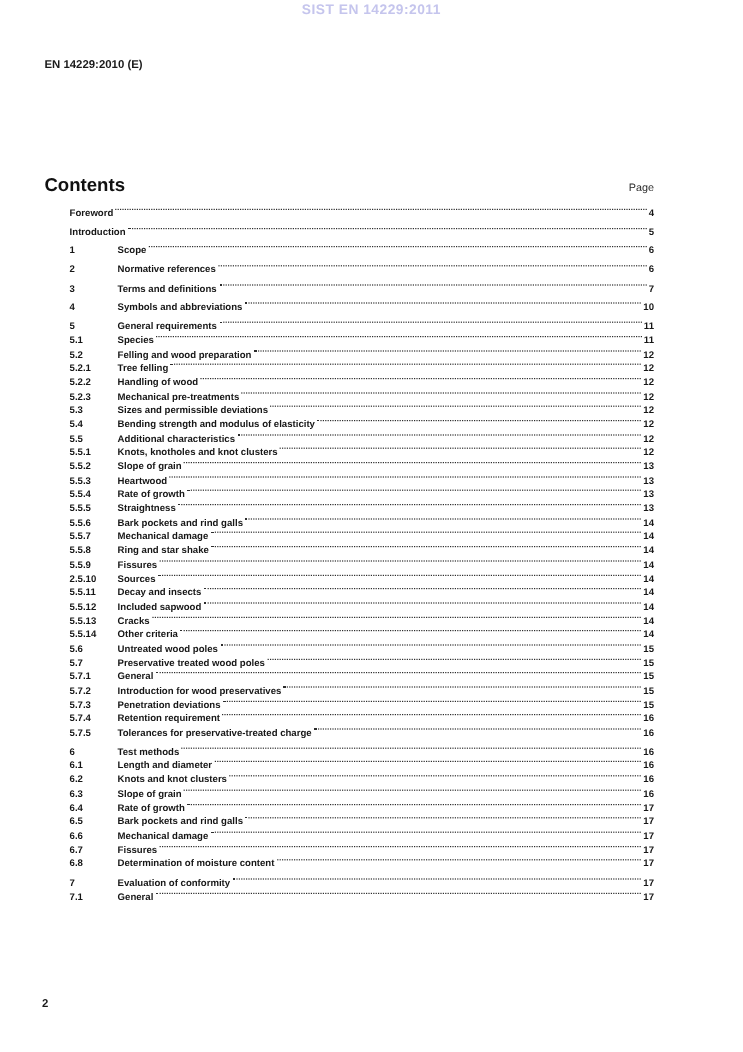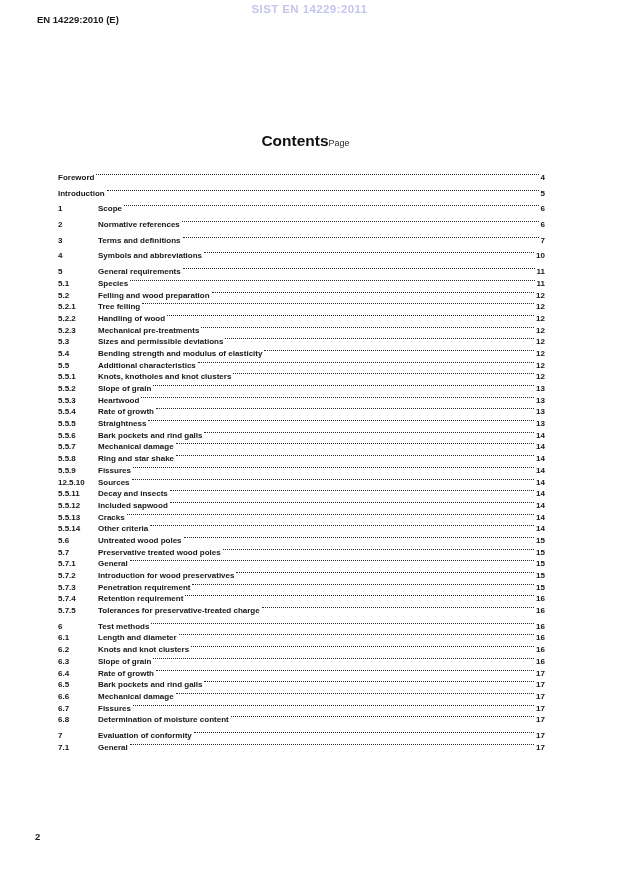--- a/index.html
+++ b/index.html
@@ -22,34 +22,33 @@
     left: 0;
     right: 0;
     text-align: center;
     font-size: 11.5px;
     font-weight: bold;
     letter-spacing: 0.4px;
   }
   .doc-ref {
     position: absolute;
     left: 37px;
-    top: 14px;
+    top: 49px;
     font-size: 9.5px;
     font-weight: bold;
     color: #1a1a1a;
   }
   .contents-head {
     position: absolute;
     left: 37px;
     right: 74px;
-    top: 132px;
+    top: 146px;
     display: flex;
-    justify-content: center;
+    justify-content: space-between;
     align-items: baseline;
-    margin-left: 29px;
   }
   .contents-title {
     font-size: 15.5px;
     font-weight: bold;
     margin: 0;
     color: #111111;
   }
   .page-col-label {
     font-size: 9px;
     color: #2b2b2b;
@@ -253,21 +252,21 @@
         <span class="toc-leader"></span>
         <span class="toc-page">14</span>
       </div>
       <div class="toc-row">
         <span class="toc-num">5.5.9</span>
         <span class="toc-title">Fissures</span>
         <span class="toc-leader"></span>
         <span class="toc-page">14</span>
       </div>
       <div class="toc-row">
-        <span class="toc-num">12.5.10</span>
+        <span class="toc-num">2.5.10</span>
         <span class="toc-title">Sources</span>
         <span class="toc-leader"></span>
         <span class="toc-page">14</span>
       </div>
       <div class="toc-row">
         <span class="toc-num">5.5.11</span>
         <span class="toc-title">Decay and insects</span>
         <span class="toc-leader"></span>
         <span class="toc-page">14</span>
       </div>
@@ -308,21 +307,21 @@
         <span class="toc-page">15</span>
       </div>
       <div class="toc-row">
         <span class="toc-num">5.7.2</span>
         <span class="toc-title">Introduction for wood preservatives</span>
         <span class="toc-leader"></span>
         <span class="toc-page">15</span>
       </div>
       <div class="toc-row">
         <span class="toc-num">5.7.3</span>
-        <span class="toc-title">Penetration requirement</span>
+        <span class="toc-title">Penetration deviations</span>
         <span class="toc-leader"></span>
         <span class="toc-page">15</span>
       </div>
       <div class="toc-row">
         <span class="toc-num">5.7.4</span>
         <span class="toc-title">Retention requirement</span>
         <span class="toc-leader"></span>
         <span class="toc-page">16</span>
       </div>
       <div class="toc-row">

